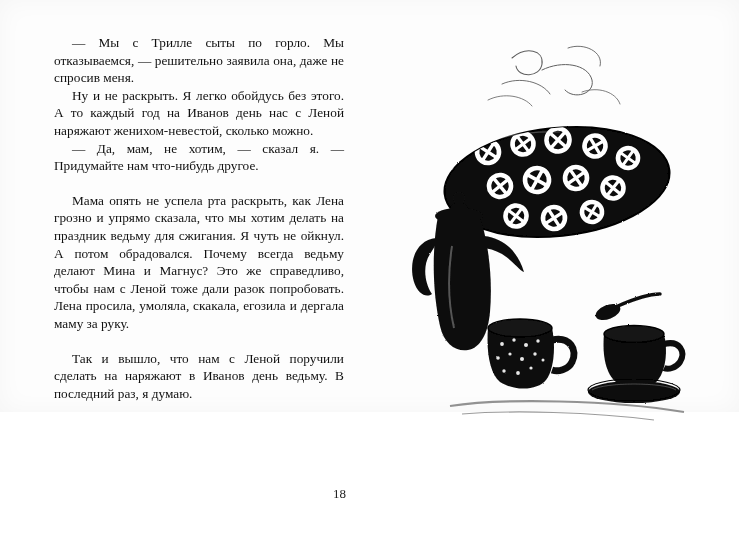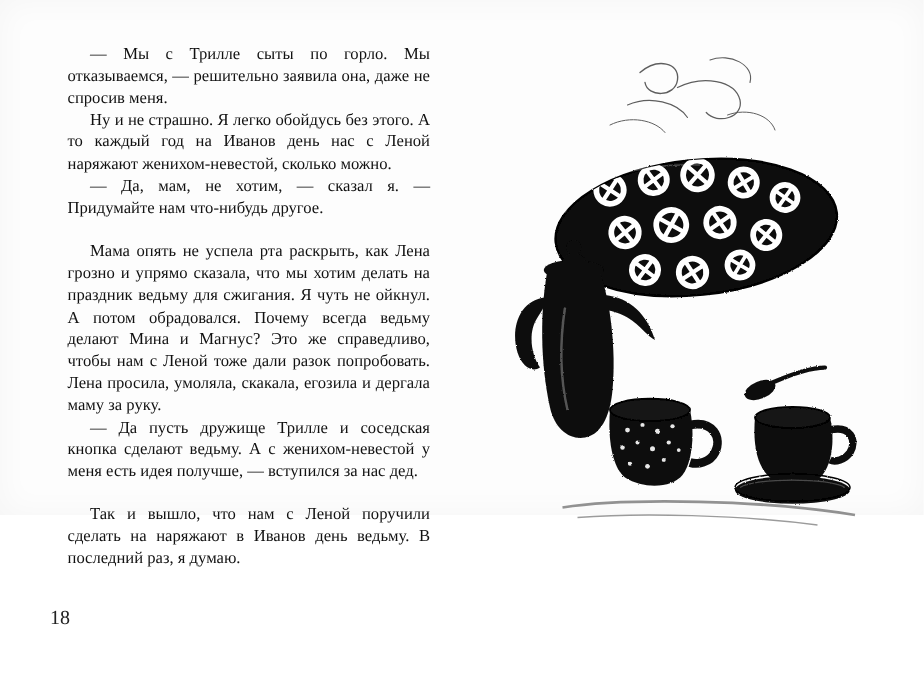--- a/index.html
+++ b/index.html
@@ -43,25 +43,25 @@
     hyphens: manual;
   }
   .para.gap {
     margin-top: 17px;
   }
   .para.tight {
     margin-top: 0;
   }
   #folio {
     position: absolute;
-    left: 40px;
+    left: 56px;
     top: 486px;
     width: 290px;
-    text-align: left;
-    font-size: 16px;
+    text-align: right;
+    font-size: 13px;
     color: #222;
   }
   
   #illustration {
     position: absolute;
     left: 392px;
     top: 40px;
     width: 320px;
     height: 390px;
   }
@@ -69,24 +69,23 @@
     display: block;
   }
 </style>
 </head>
 <body>
 
 <div id="page">
 
   <div id="text-column">
     <p class="para tight">— Мы с Трилле сыты по горло. Мы отказываемся, — решительно заявила она, даже не спросив меня.</p>
-    <p class="para tight">Ну и не страшно. Я легко обойдусь без этого. А то каждый год на Иванов день нас с Леной наряжают женихом-невестой, сколько можно.</p>
+    <p class="para tight">Ну и не раскрыть. Я легко обойдусь без этого. А то каждый год на Иванов день нас с Леной наряжают женихом-невестой, сколько можно.</p>
     <p class="para tight">— Да, мам, не хотим, — сказал я. — Придумайте нам что-нибудь другое.</p>
     <p class="para gap">Мама опять не успела рта раскрыть, как Лена грозно и упрямо сказала, что мы хотим делать на праздник ведьму для сжигания. Я чуть не ойкнул. А потом обрадовался. Почему всегда ведьму делают Мина и Магнус? Это же справедливо, чтобы нам с Леной тоже дали разок попробовать. Лена просила, умоляла, скакала, егозила и дергала маму за руку.</p>
-    <p class="para tight">— Да пусть дружище Трилле и соседская кнопка сделают ведьму. А с женихом-невестой у меня есть идея получше, — вступился за нас дед.</p>
     <p class="para gap">Так и вышло, что нам с Леной поручили сделать на наряжают в Иванов день ведьму. В последний раз, я думаю.</p>
   </div>
 
   <div id="folio">18</div>
 
   <div id="illustration">
     <svg width="320" height="390" viewBox="0 0 320 390" xmlns="http://www.w3.org/2000/svg">
       <defs>
         <filter id="rough">
           <feTurbulence type="fractalNoise" baseFrequency="0.9" numOctaves="3" result="n"></feTurbulence>

